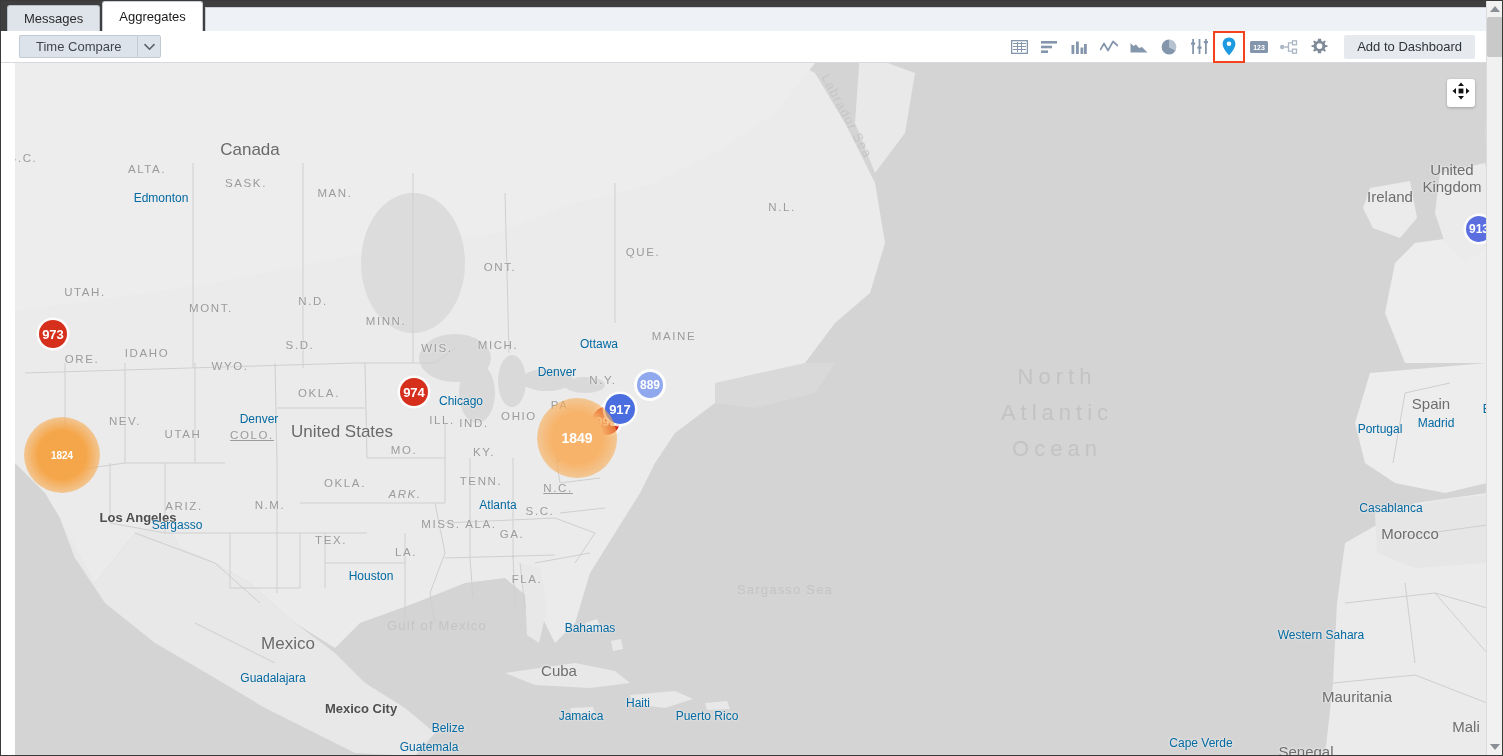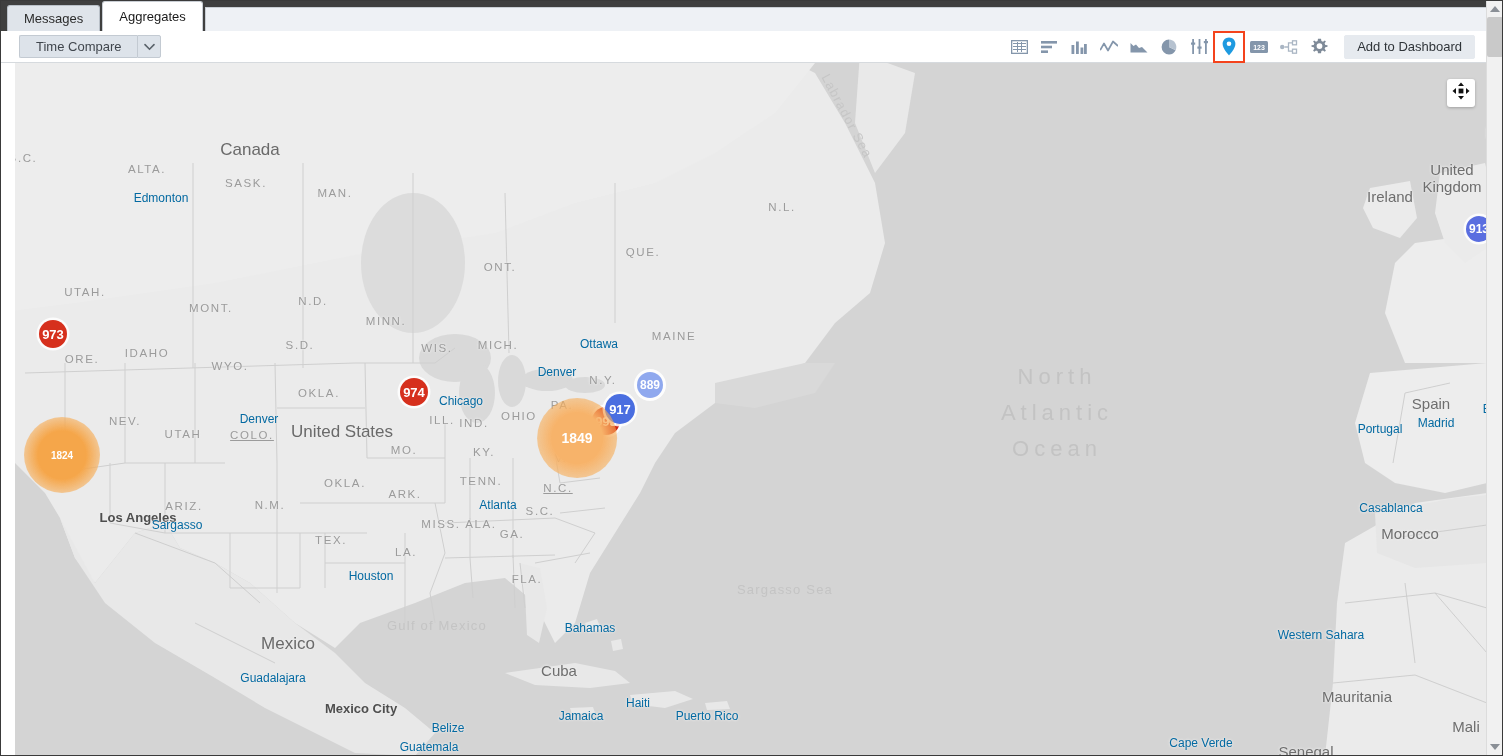--- a/index.html
+++ b/index.html
@@ -508,21 +508,21 @@
           <div class="map-label lbl-state" style="left: 547px; top: 342px;">PA.</div>
           <div class="map-label lbl-city-sm" style="left: 244px; top: 356px;">Denver</div>
           <div class="map-label lbl-state" style="left: 237px; top: 372px; text-decoration: underline;">COLO.</div>
           <div class="map-label lbl-state" style="left: 168px; top: 371px;">UTAH</div>
           <div class="map-label lbl-state" style="left: 110px; top: 358px;">NEV.</div>
           <div class="map-label lbl-country-lg" style="left: 327px; top: 369px;">United States</div>
           <div class="map-label lbl-state" style="left: 389px; top: 387px;">MO.</div>
           <div class="map-label lbl-state" style="left: 469px; top: 389px;">KY.</div>
           <div class="map-label lbl-state" style="left: 551px; top: 395px;">VA.</div>
           <div class="map-label lbl-state" style="left: 330px; top: 420px;">OKLA.</div>
-          <div class="map-label lbl-state" style="left: 390px; top: 431px;">ARK.</div>
+          <div class="map-label lbl-state" style="left: 390px; top: 431px; font-style: italic;">ARK.</div>
           <div class="map-label lbl-state" style="left: 466px; top: 418px;">TENN.</div>
           <div class="map-label lbl-state" style="left: 543px; top: 425px; text-decoration: underline;">N.C.</div>
           <div class="map-label lbl-state" style="left: 169px; top: 443px;">ARIZ.</div>
           <div class="map-label lbl-state" style="left: 232px; top: 442px; padding-left: 46px;">N.M.</div>
           <div class="map-label lbl-city-sm" style="left: 483px; top: 442px;">Atlanta</div>
           <div class="map-label lbl-state" style="left: 525px; top: 448px;">S.C.</div>
           <div class="map-label lbl-city" style="left: 90px; top: 454px;">Los Angeles</div>
           <div class="map-label lbl-city-sm" style="left: 162px; top: 462px;">Sargasso</div>
           <div class="map-label lbl-state" style="left: 426px; top: 461px;">MISS.</div>
           <div class="map-label lbl-state" style="left: 466px; top: 461px;">ALA.</div>

